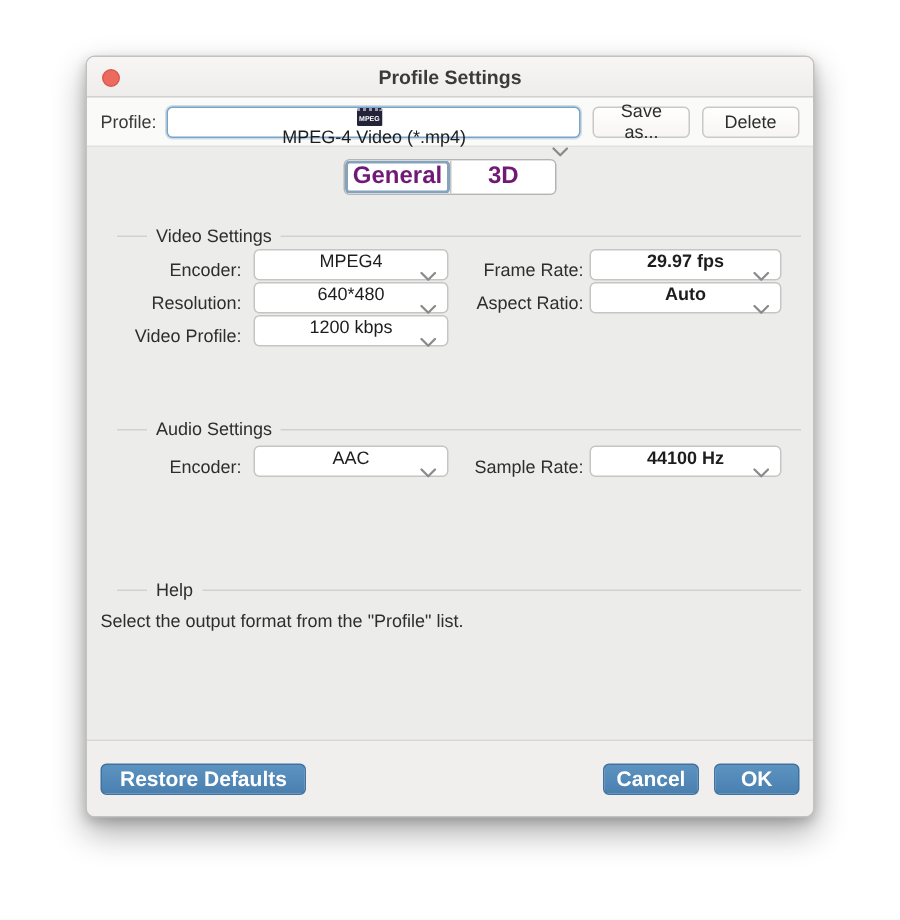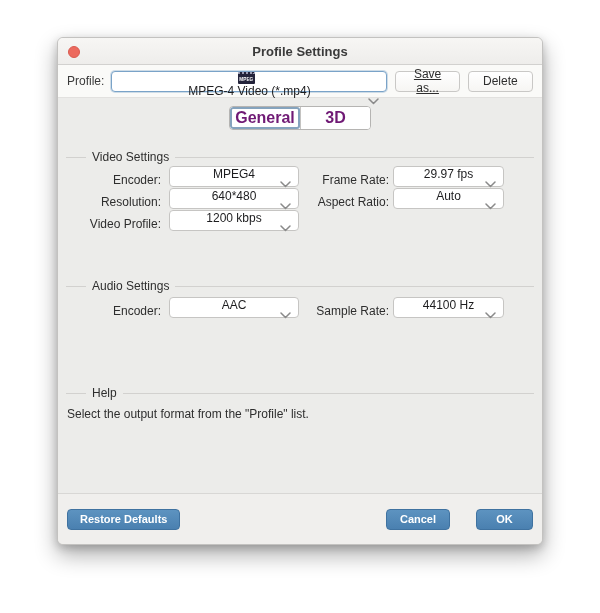--- a/index.html
+++ b/index.html
@@ -49,21 +49,21 @@
   .mpeg-icon span {
     color: #fff; font-size: 9px; font-weight: bold; letter-spacing: 0;
     transform: scale(0.52); transform-origin: center center; white-space: nowrap;
   }
   .btn-plain {
     height: 21px; background: linear-gradient(#ffffff, #f6f5f3);
     border: 1px solid #c9c8c6; border-radius: 4px; padding: 0 12px;
     font-size: 12px; color: #2e2e2e; display: inline-flex; align-items: center; justify-content: center;
     cursor: pointer;
   }
-  .saveas-btn { width: 65px; margin-right: 8px; text-decoration: underline; }
+  .saveas-btn { width: 65px; margin-right: 8px; }
   .delete-btn { width: 66px; }
 
   
   .body { position: relative; height: 397px; }
 
   .tabbar {
     position: absolute; top: 8px; left: 0; right: 0;
     display: flex; justify-content: center;
   }
   .seg-control {
@@ -71,54 +71,54 @@
     overflow: hidden; background: #ffffff;
   }
   .seg {
     width: 70px; height: 22px; display: flex; align-items: center; justify-content: center;
     font-size: 16px; color: #701a75; background: #ffffff; cursor: pointer; font-weight: bold;
   }
   .seg + .seg { border-left: 1px solid #c4c3c1; }
   .seg.selected { box-shadow: inset 0 0 0 2px #85a3bd; border-radius: 3px; }
 
   .section-header {
-    position: absolute; left: 8px; right: 8px;
+    position: absolute; left: 20px; right: 8px;
     display: flex; align-items: center;
   }
   .hline { height: 1px; background: #d2d1cf; }
   .hline.short { width: 20px; }
   .hline.fill { flex: 1; }
   .section-title { padding: 0 6px; color: #2e2e2e; font-size: 12px; }
 
   .field-row {
     position: absolute; left: 0; right: 0; height: 21px;
     display: flex; align-items: flex-end; padding-left: 8px;
   }
   .flabel { width: 95px; text-align: right; margin-right: 8px; color: #2e2e2e; white-space: nowrap; }
   .fselect1 { width: 130px; }
   .flabel2 { width: 90px; text-align: right; margin-right: 4px; color: #2e2e2e; white-space: nowrap; }
-  .fselect2 { width: 111px; }
+  .fselect2 { width: 128px; font-weight: bold; }
 
   .help-text { position: absolute; left: 9px; color: #2e2e2e; }
 
   
   .footer {
     position: absolute; left: 0; right: 0; bottom: 0; height: 51px;
     background: #f0efed; border-top: 1px solid #d8d7d5;
     display: flex; align-items: center; justify-content: space-between;
     padding: 0 9px;
   }
   .btn-blue {
     height: 21px; border-radius: 4px; padding: 0 12px;
     background: linear-gradient(#5d93c0, #4a80b0);
     border: 1px solid #3f72a0;
-    color: #ffffff; font-size: 11px; font-weight: 600;
+    color: #ffffff; font-size: 14px; font-weight: 600;
     display: inline-flex; align-items: center; justify-content: center; cursor: pointer;
   }
-  .footer-right { display: flex; gap: 26px; }
+  .footer-right { display: flex; gap: 10px; }
   .cancel-btn { width: 64px; }
   .ok-btn { width: 57px; }
 </style>
 </head>
 <body>
 
 <div class="window">
 
   <div class="titlebar">
     <div class="close-btn"></div>

